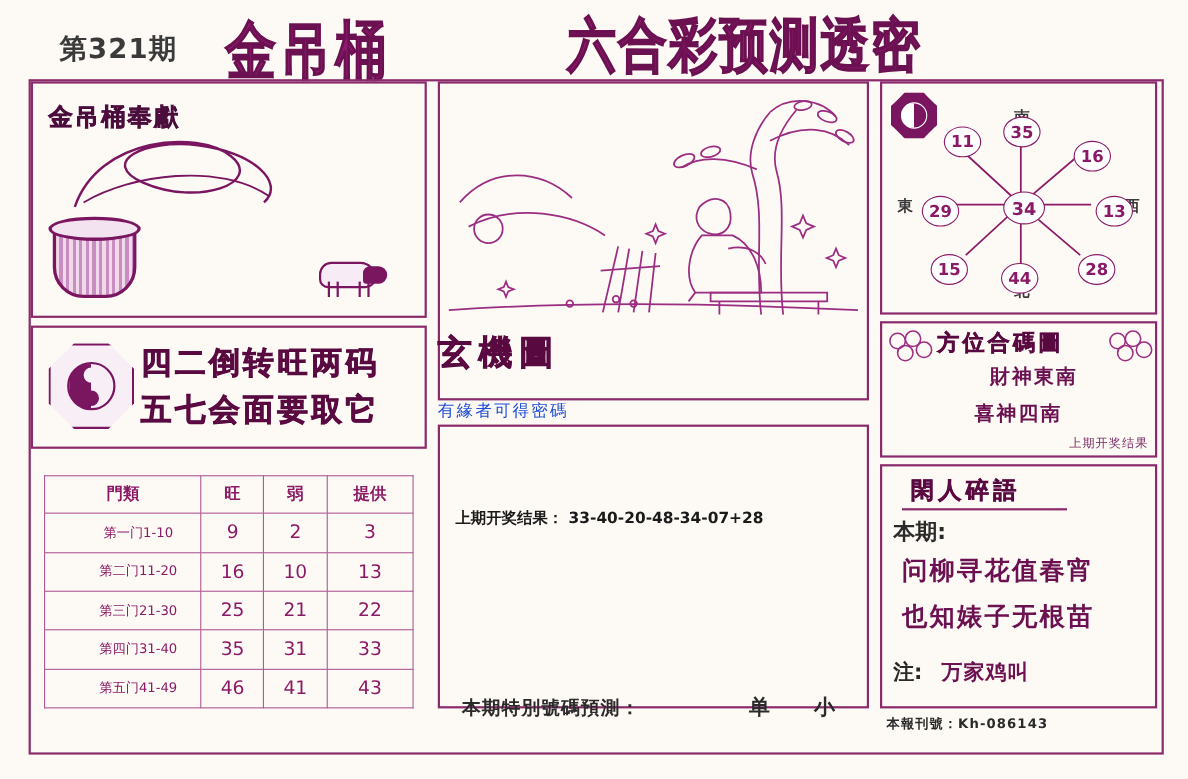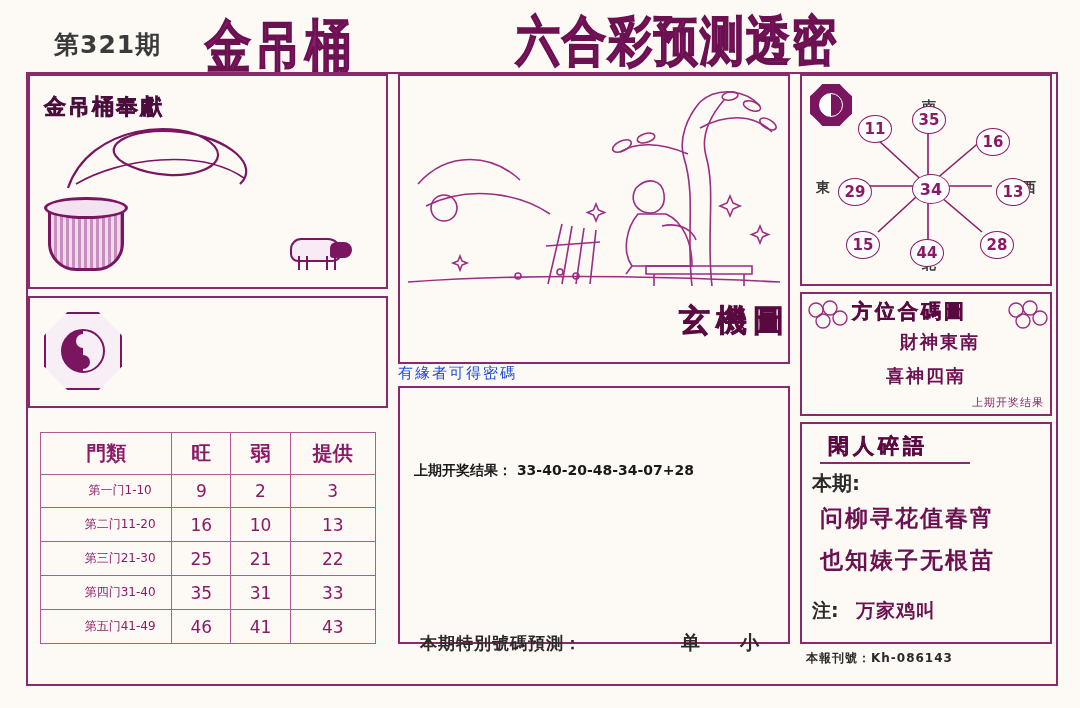--- a/index.html
+++ b/index.html
@@ -113,29 +113,29 @@
     -webkit-text-stroke:.7px #58093f;
   }
   table.grid{
     position:absolute;left:40px;top:432px;width:336px;height:212px;
     border-collapse:collapse;
     font-size:14px;color:#8b1a66;
   }
   table.grid th,table.grid td{
     border:1px solid #b05a97;text-align:center;vertical-align:middle;
   }
-  table.grid th{font-size:20px;font-weight:bold;padding:5px 12px;color:#8b1a66;text-align:center;}
+  table.grid th{font-size:15px;font-weight:bold;padding:5px 12px;color:#8b1a66;text-align:center;}
   table.grid td{font-size:17px;padding:5px 0;}
   table.grid td.cat{font-size:12px;padding-left:28px;}
 
   
   .box-center{left:398px;top:74px;width:392px;height:290px;}
   .xuanji{
     position:absolute;left:398px;top:300px;width:392px;
-    text-align:right;font-size:31px;font-weight:bold;
+    text-align:left;font-size:31px;font-weight:bold;
     color:#6b1050;letter-spacing:6px;
     -webkit-text-stroke:.8px #58093f;
   }
   .hint{
     position:absolute;left:398px;top:364px;width:392px;
     text-align:left;font-size:15px;color:#1d4ed8;letter-spacing:2px;
   }
 
   
   .box-cbottom{left:398px;top:386px;width:392px;height:258px;}
@@ -238,20 +238,24 @@
     <div class="leg" style="left:44px"></div>
     <div class="leg" style="left:52px"></div>
   </div>
 
   <div class="box box-leftmid"></div>
   <div class="bagua">
     <div class="ring"></div>
       <div class="yy"></div>
       <div class="d1"></div>
       <div class="d2"></div>
+  </div>
+  <div class="couplet">
+    <div>四二倒转旺两码</div>
+    <div>五七会面要取它</div>
   </div>
 
   <table class="grid">
     <tbody>
         <tr>
       <th>門類</th>
       <th>旺</th>
       <th>弱</th>
       <th>提供</th>
     </tr>

